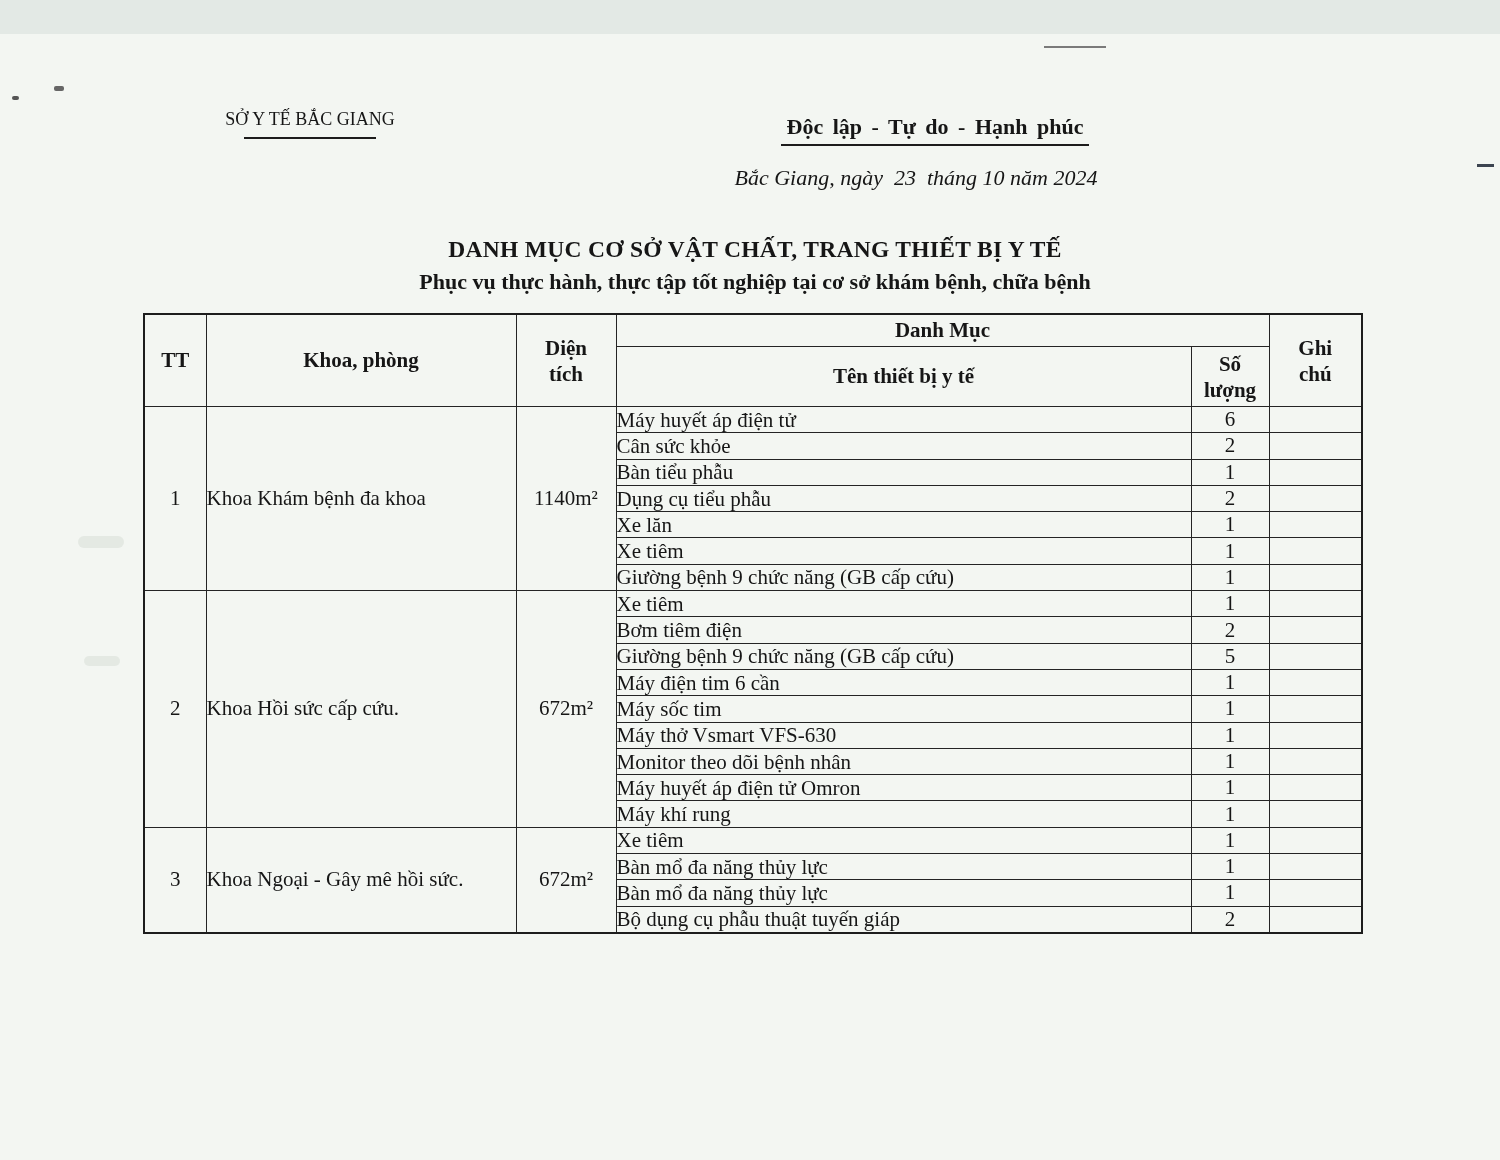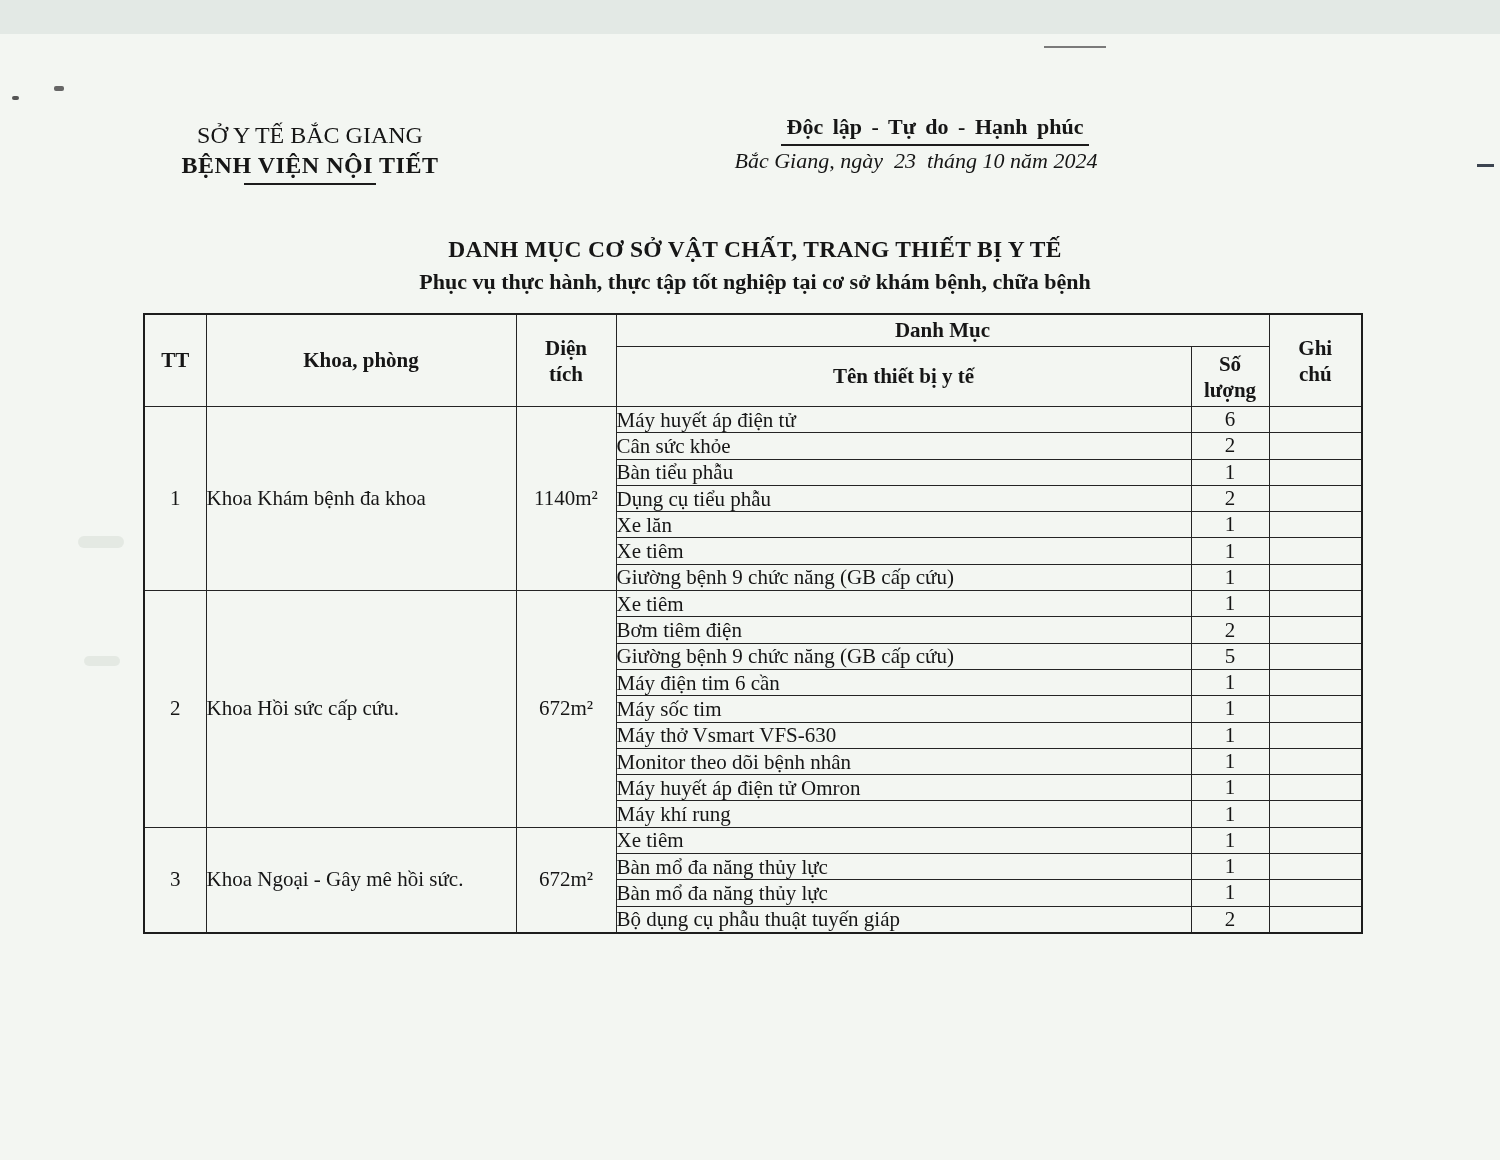--- a/index.html
+++ b/index.html
@@ -21,40 +21,40 @@
   .mark { position: absolute; background: #555; }
   .mark-dot1 { left: 12px; top: 96px; width: 7px; height: 4px; border-radius: 2px; }
   .mark-dot2 { left: 54px; top: 86px; width: 10px; height: 5px; border-radius: 2px; background:#666; }
   .mark-topline { left: 1044px; top: 46px; width: 62px; height: 2px; background: #7a7a7a; }
   .mark-rightdash { left: 1477px; top: 164px; width: 17px; height: 3px; background: #3c4450; }
   .smudge { position: absolute; background: rgba(140,155,145,0.14); border-radius: 6px; }
   .smudge-a { left: 78px; top: 536px; width: 46px; height: 12px; }
   .smudge-b { left: 84px; top: 656px; width: 36px; height: 10px; }
 
   .header-left {
-    position: absolute; left: 140px; top: 120px; width: 340px;
-    text-align: center; font-size: 24px; line-height: 30px;
+    position: absolute; left: 140px; top: 104px; width: 340px;
+    text-align: center; font-size: 18px; line-height: 30px;
   }
   .header-left .agency-name { font-weight: bold; letter-spacing: 0.5px; }
   .header-left .short-rule {
     width: 132px; height: 0; border-top: 2px solid #1c1c1c; margin: 3px auto 0 auto;
   }
   .header-right {
     position: absolute; left: 638px; top: 112px; width: 556px;
     text-align: center; font-size: 22px; line-height: 30px;
   }
   .header-right .motto-line1 { font-weight: bold; letter-spacing: 0.4px; }
   .header-right .motto-line2 {
     font-weight: bold; display: inline-block;
     border-bottom: 2px solid #1c1c1c; padding: 0 6px 2px 6px;
     word-spacing: 4px;
     margin-left: 38px;
   }
   .header-right .dateline {
-    font-style: italic; white-space: pre; font-size: 22px;
+    margin-top: 17px; font-style: italic; white-space: pre; font-size: 22px;
   }
 
   .title-block {
     position: absolute; left: 0; top: 236px; width: 1510px; text-align: center;
   }
   .doc-title { font-weight: bold; font-size: 23.5px; letter-spacing: 0.3px; }
   .doc-subtitle { font-weight: bold; font-size: 22px; margin-top: 6px; }
 
   table.inventory {
     position: absolute; left: 143px; top: 313px;
@@ -87,21 +87,20 @@
 <div class="top-band"></div>
 <div class="mark mark-dot1"></div>
 <div class="mark mark-dot2"></div>
 <div class="mark mark-topline"></div>
 <div class="mark mark-rightdash"></div>
 <div class="smudge smudge-a"></div>
 <div class="smudge smudge-b"></div>
 
 <div class="header-left">
   <div>SỞ Y TẾ BẮC GIANG</div>
-  <div class="agency-name">BỆNH VIỆN NỘI TIẾT</div>
   <div class="short-rule"></div>
 </div>
 
 <div class="header-right">
   <div><span class="motto-line2">Độc lập - Tự do - Hạnh phúc</span></div>
   <div class="dateline">Bắc Giang, ngày  23  tháng 10 năm 2024</div>
 </div>
 
 <div class="title-block">
   <div class="doc-title">DANH MỤC CƠ SỞ VẬT CHẤT, TRANG THIẾT BỊ Y TẾ</div>

